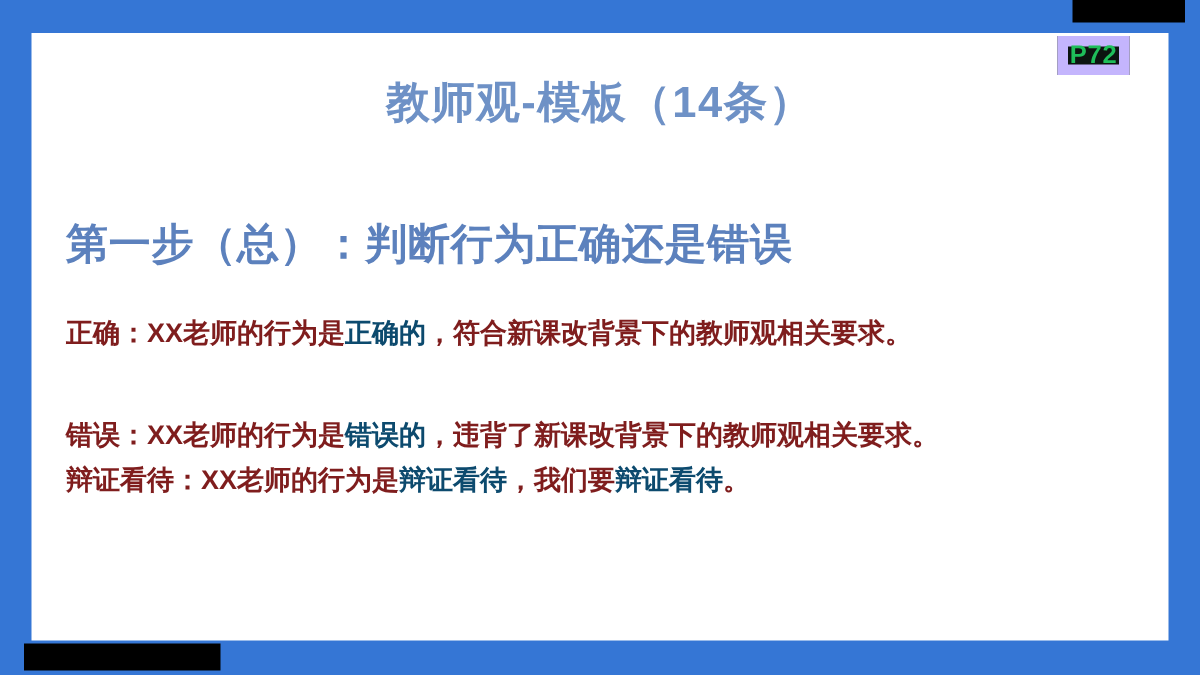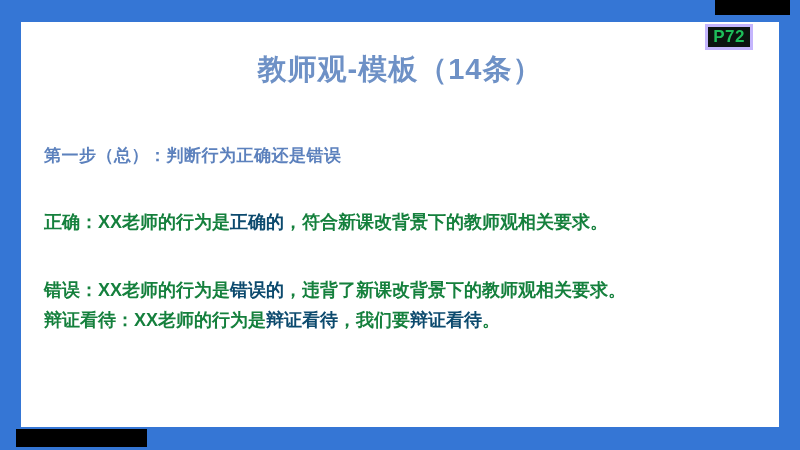--- a/index.html
+++ b/index.html
@@ -52,21 +52,21 @@
     z-index: 2;
   }
 
   #page-badge {
     position: absolute;
     left: 684px;
     top: 2px;
     width: 48px;
     height: 26px;
     background: #0C1410;
-    border: 3px solid #c4b5fd;
+    border: 7px solid #c4b5fd;
     box-sizing: border-box;
     color: #1EBE5A;
     font-size: 17px;
     font-weight: bold;
     letter-spacing: 0.5px;
     display: flex;
     align-items: center;
     justify-content: center;
     font-family: "Liberation Sans", "DejaVu Sans", sans-serif;
     z-index: 4;
@@ -84,21 +84,21 @@
     letter-spacing: 1px;
     line-height: 1.2;
     white-space: nowrap;
   }
 
   #step-heading {
     position: absolute;
     left: 23px;
     top: 124px;
     color: #5C81BD;
-    font-size: 17px;
+    font-size: 28px;
     font-weight: bold;
     letter-spacing: 0.5px;
     line-height: 1.2;
     white-space: nowrap;
   }
 
   .body-line {
     position: absolute;
     left: 23px;
     color: #000000;
@@ -109,21 +109,21 @@
     letter-spacing: 0px;
   }
   #body-line-1 { top: 190px; }
   #body-line-2 { top: 240px; margin-top: 18px; }
   #body-line-3 { top: 288px; }
 
   .hl-red {
     color: #0c4a6e;
   }
   .seg-plain {
-    color: #15803d;
+    color: #7f1d1d;
   }
 </style>
 </head>
 <body>
 
 <div id="slide-root">
 
   <div id="slide-card">
 
     <div id="slide-title">教师观-模板（14条）</div>

